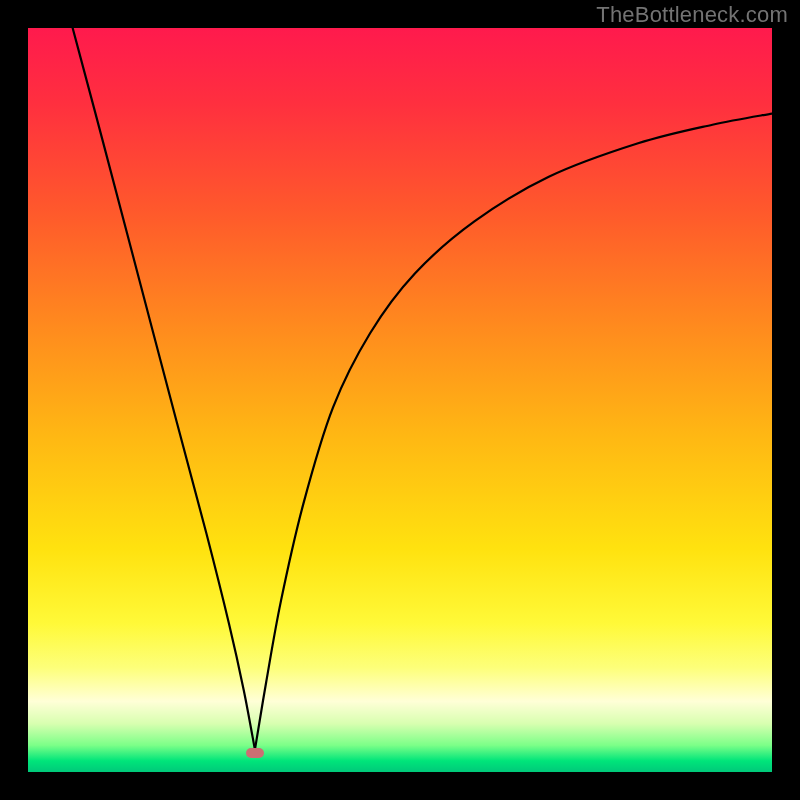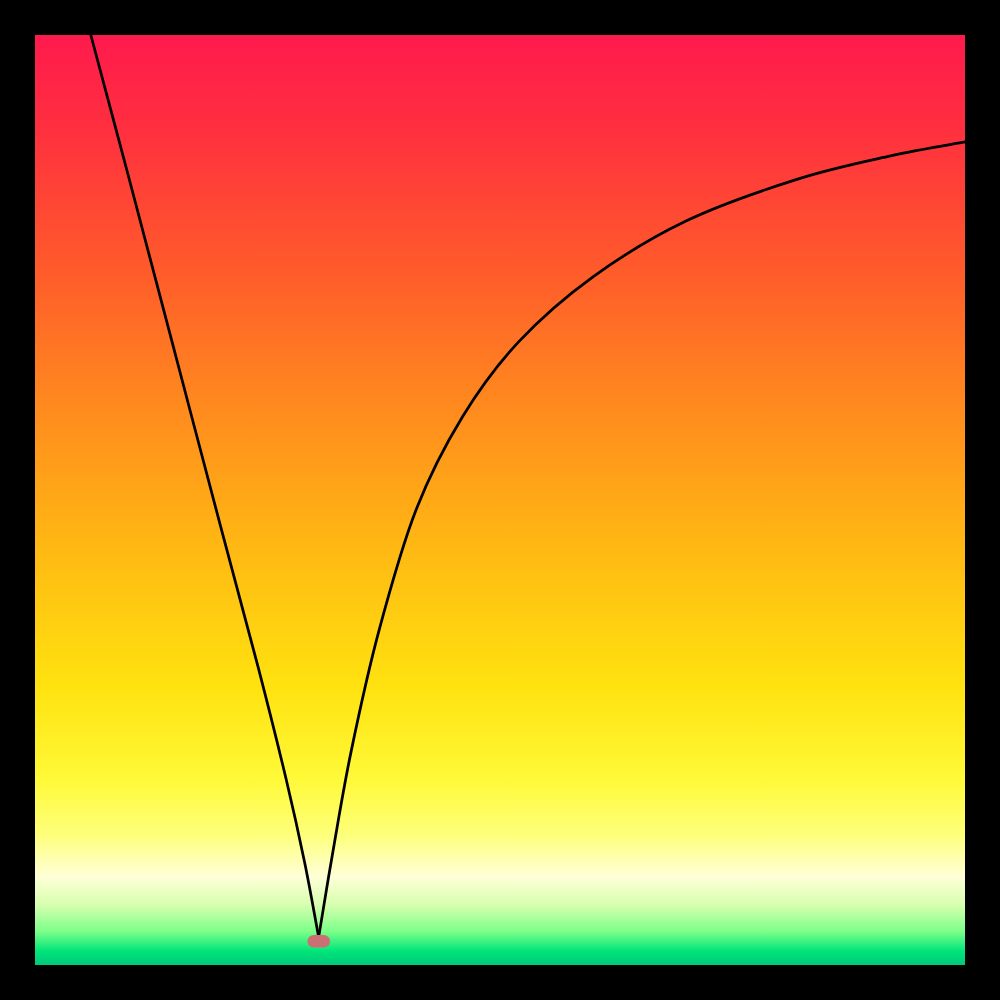--- a/index.html
+++ b/index.html
@@ -42,20 +42,21 @@
     background: #cc6f73;
     border-radius: 5px;
     transform: translate(-50%, -50%);
   }
 </style>
 </head>
 <body>
 
 <div class="frame">
 
+  <div class="watermark">TheBottleneck.com</div>
 
   <div class="plot-area">
 
     <svg class="gradient-bg" viewBox="0 0 100 100" preserveAspectRatio="none">
       <defs>
         <linearGradient id="bg-grad" x1="0" y1="0" x2="0" y2="1">
             <stop offset="0%" stop-color="#ff1a4d"></stop>
             <stop offset="10%" stop-color="#ff2f3f"></stop>
             <stop offset="25%" stop-color="#ff5a2b"></stop>
             <stop offset="40%" stop-color="#ff8a1e"></stop>

